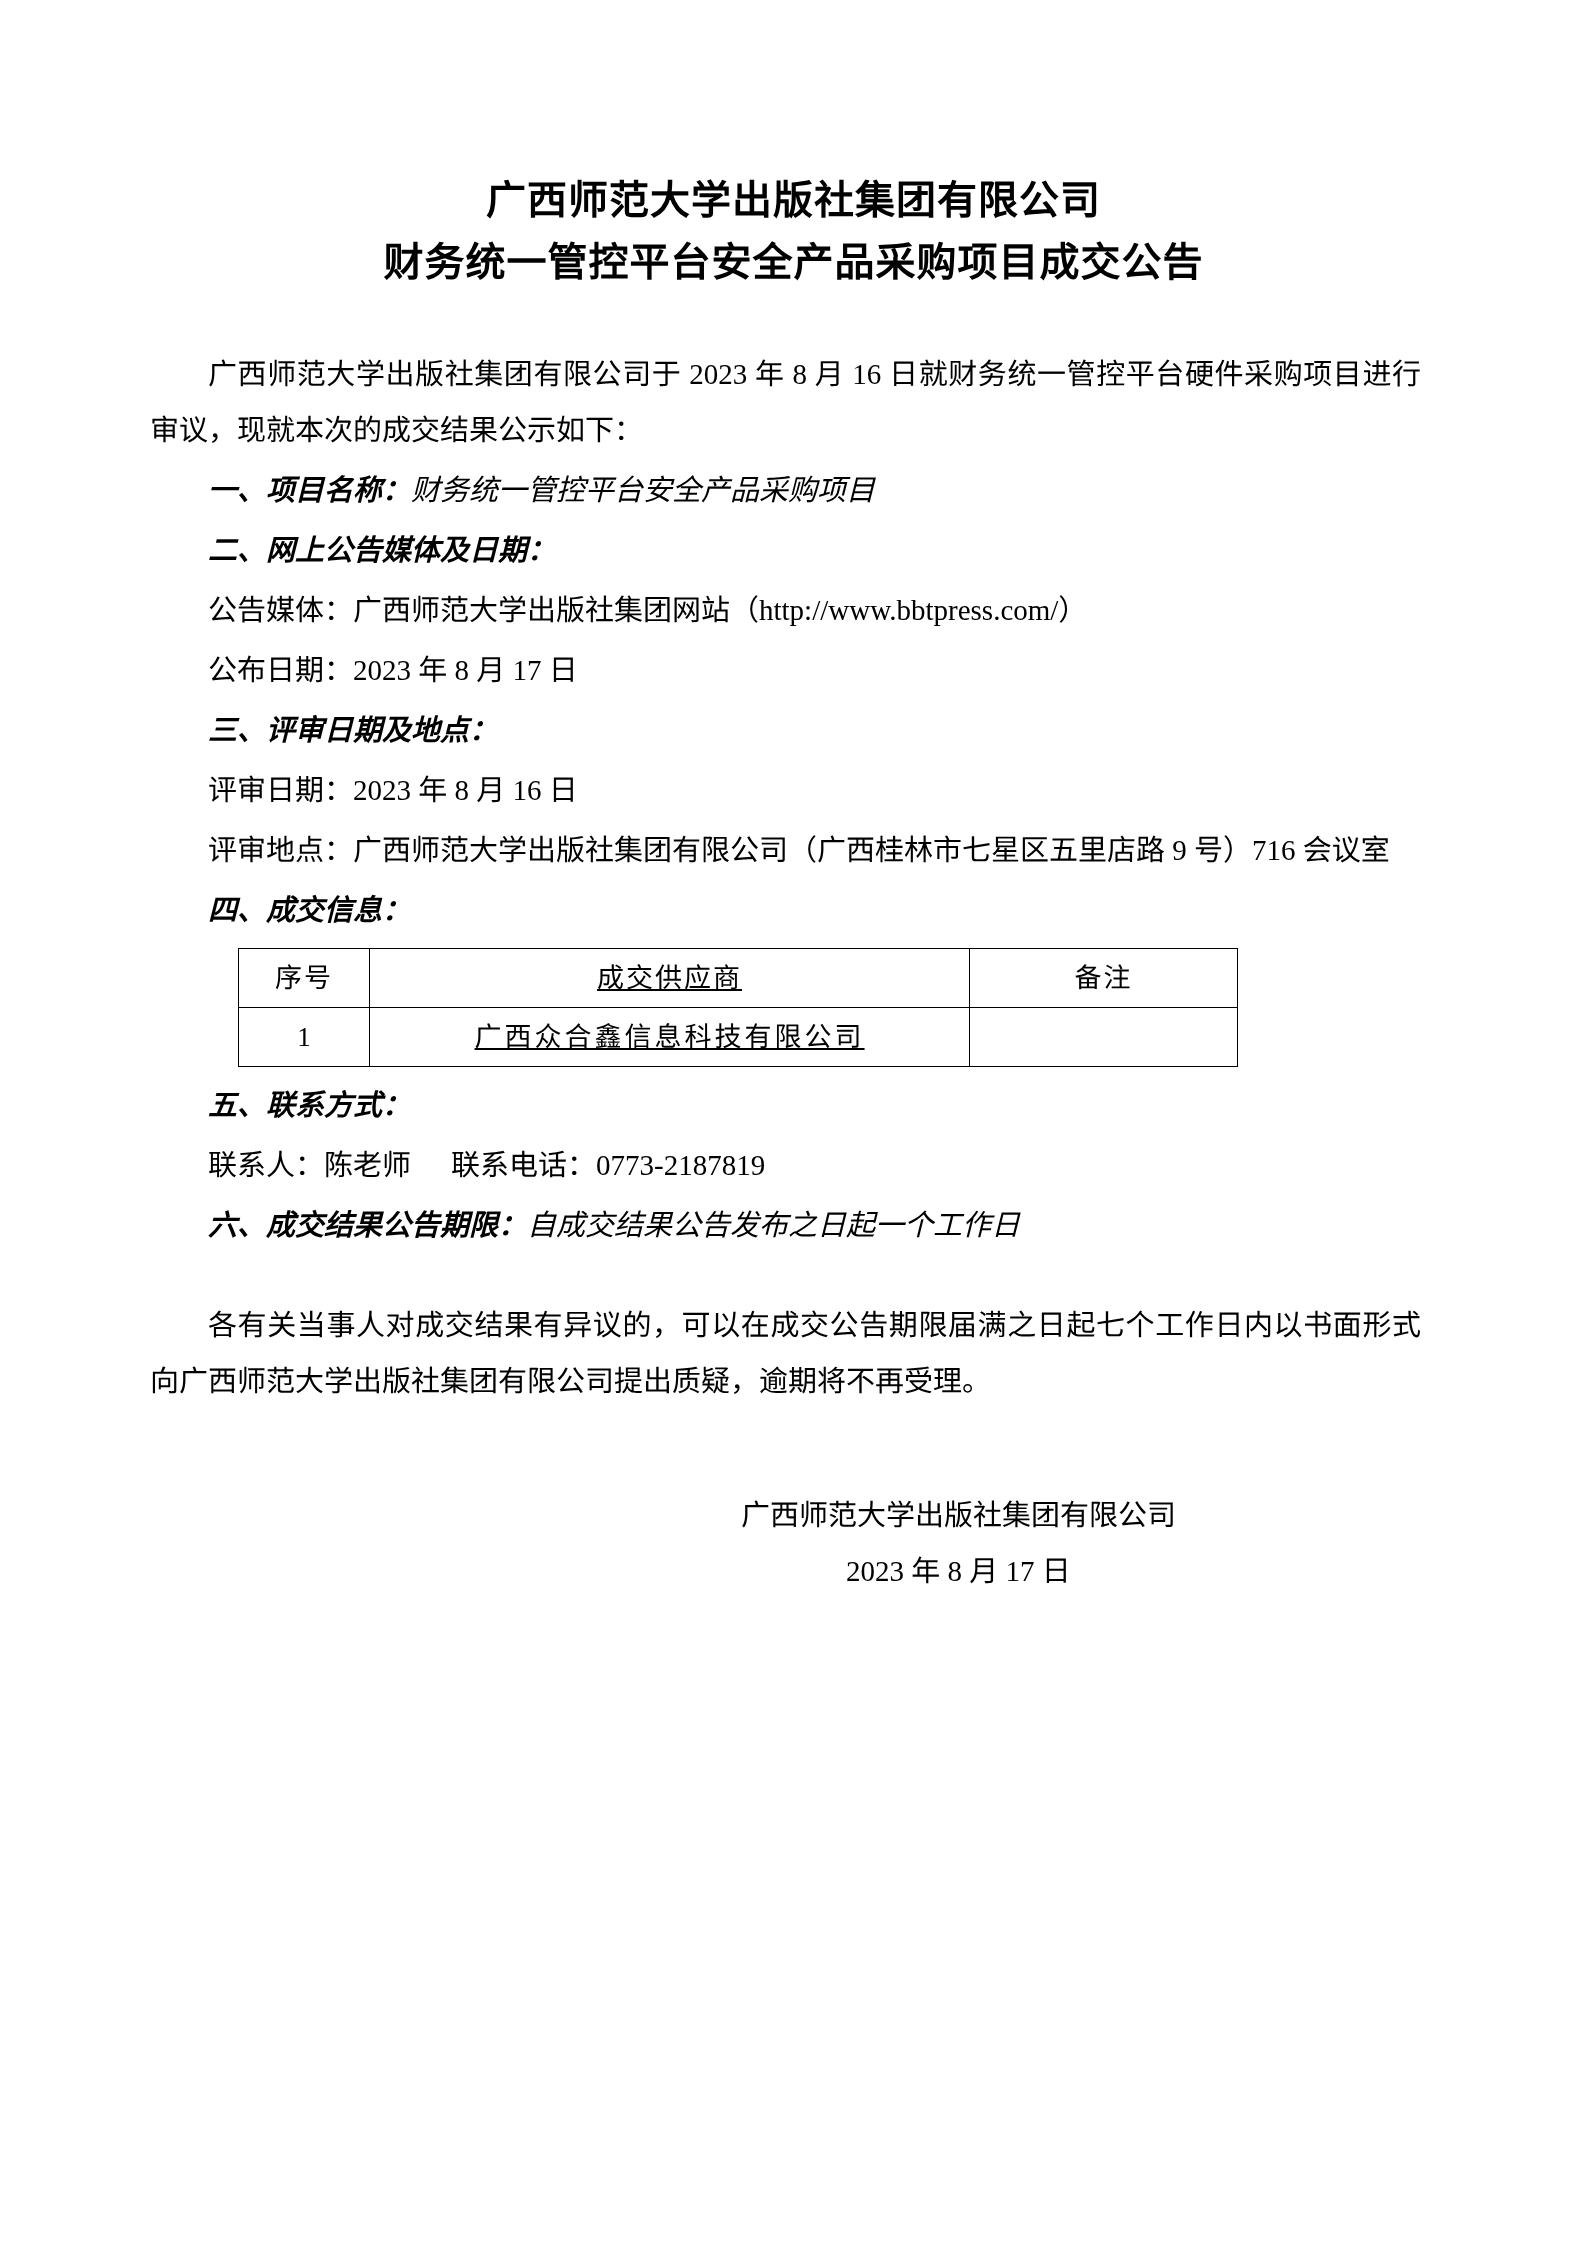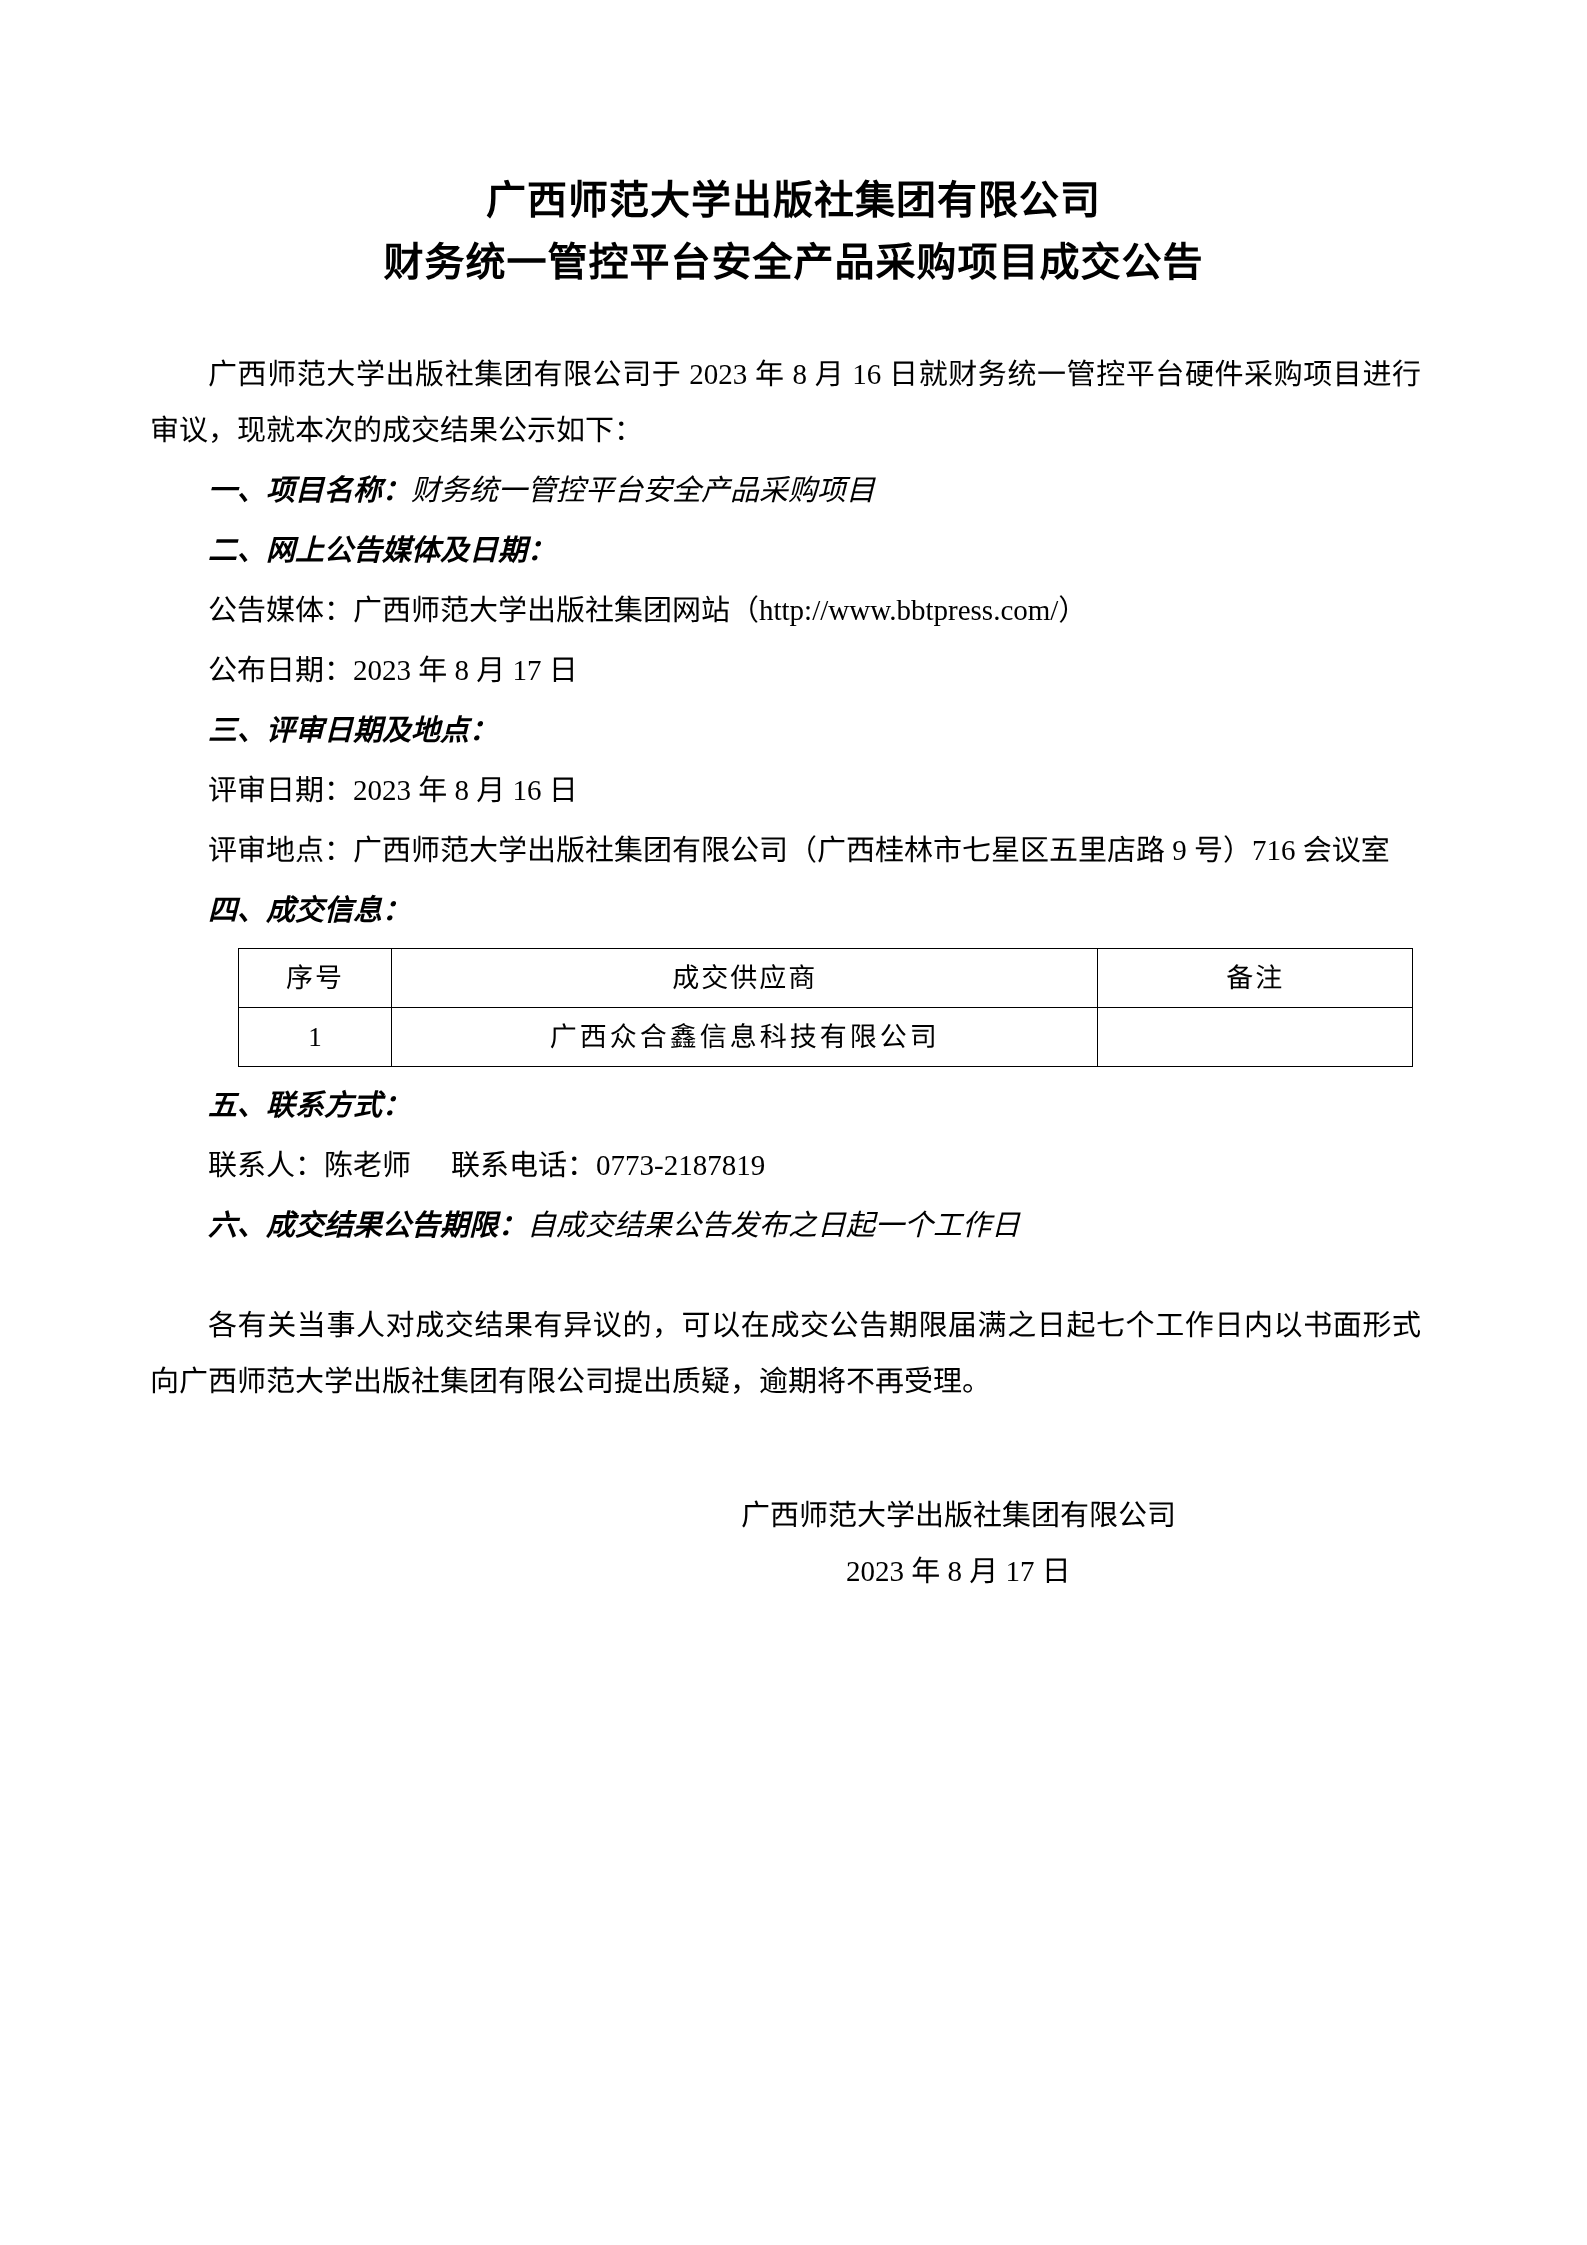--- a/index.html
+++ b/index.html
@@ -53,35 +53,35 @@
   .bold {
     font-weight: bold;
   }
   .nowrap-gap {
     display: inline-block;
     width: 40px;
   }
   table.result-table {
     border-collapse: collapse;
     margin: 10px 0 10px 88px;
-    width: 1175px;
+    width: 1000px;
   }
   table.result-table td, table.result-table th {
     border: 1.5px solid #000000;
     font-size: 27px;
     line-height: 40px;
     padding: 9px 6px;
     text-align: center;
     font-weight: normal;
   }
   table.result-table th {
     letter-spacing: 2px;
   }
   .col-no { width: 120px; }
-  .col-supplier { width: 600px; letter-spacing: 3px; }
+  .col-supplier { width: 600px; letter-spacing: 3px; text-decoration: underline; }
   .col-remark { width: 260px; }
   .spacer {
     height: 40px;
   }
   .sign-block {
     margin-top: 78px;
     text-align: center;
     padding-left: 330px;
   }
   .sign-line {

